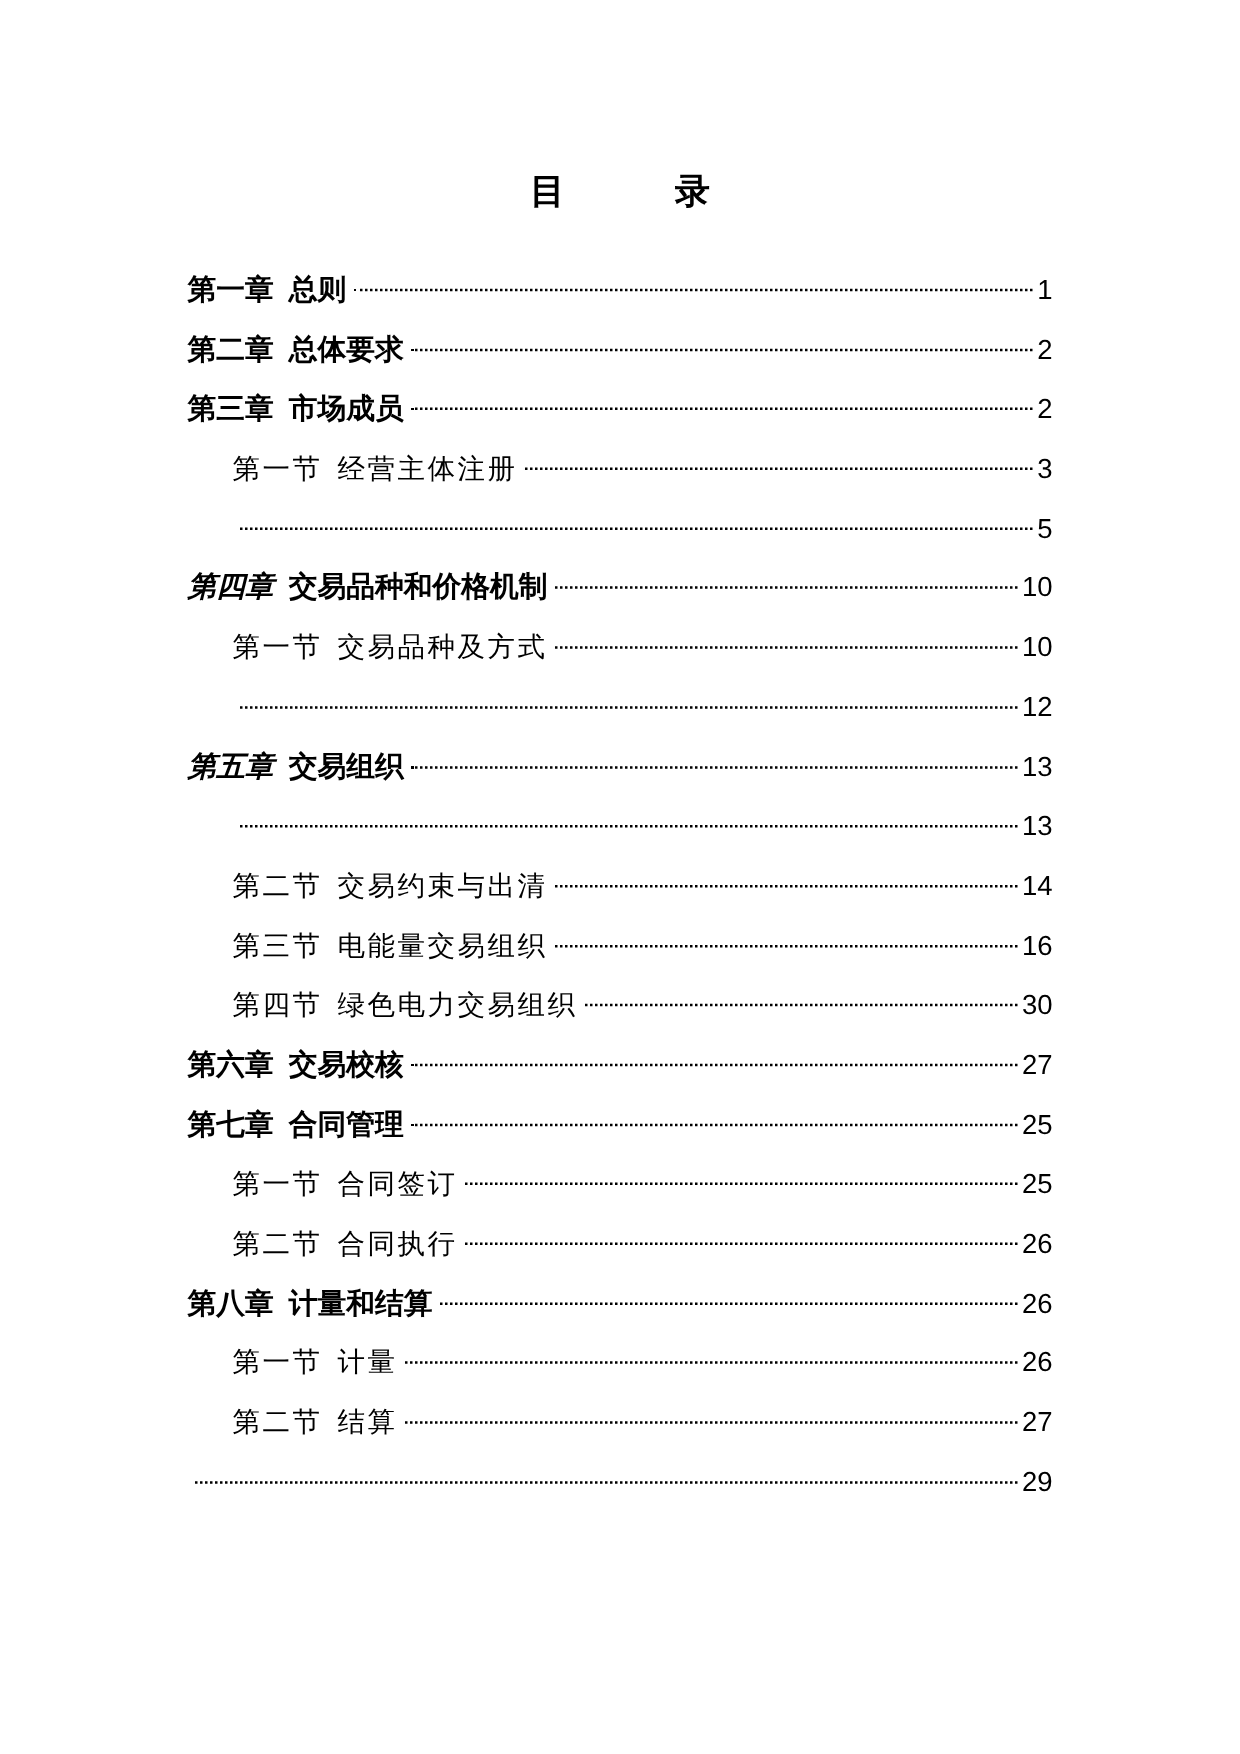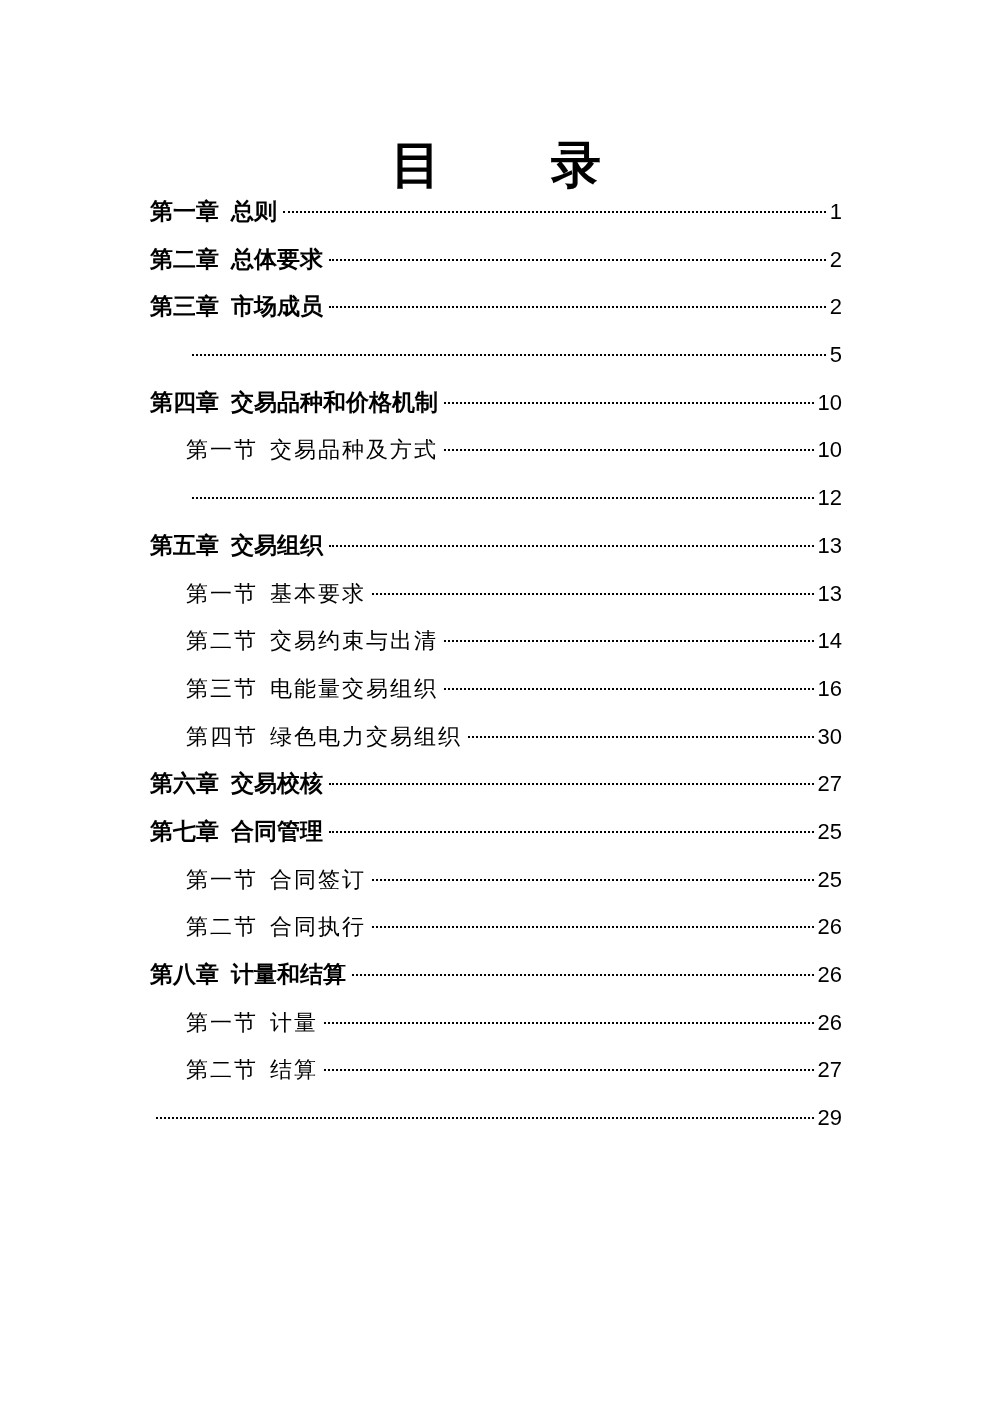--- a/index.html
+++ b/index.html
@@ -19,34 +19,34 @@
       left: 0;
       top: 0;
       width: 992px;
       height: 1403px;
       background: #ffffff;
     }
     .toc-title {
       position: absolute;
       left: 0;
       width: 992px;
-      top: 140px;
+      top: 128px;
       text-align: center;
       font-family: "DejaVu Serif", "Liberation Serif", serif;
       font-weight: bold;
-      font-size: 50px;
+      font-size: 28px;
       letter-spacing: 30px;
       line-height: 50px;
       padding-left: 30px;
       box-sizing: border-box;
     }
     .toc-list {
       position: absolute;
       left: 150px;
-      top: 188px;
+      top: 208px;
       width: 692px;
       margin: 0;
       padding: 0;
       list-style: none;
     }
     .toc-entry {
       display: flex;
       align-items: baseline;
       height: 47.7px;
       line-height: 47.7px;
@@ -64,20 +64,21 @@
       padding-left: 36px;
       letter-spacing: 2px;
     }
     .toc-label {
       flex: 0 0 auto;
     }
     .toc-label .num {
       margin-right: 12px;
     }
     .toc-entry.chapter.wide .num {
+      font-style: italic;
     }
     .toc-dots {
       flex: 1 1 auto;
       margin: 0 4px 0 6px;
       border-bottom: 2.5px dotted #000000;
       position: relative;
       top: -6px;
       min-width: 20px;
     }
     .toc-page {
@@ -105,20 +106,25 @@
       <span class="toc-label"><span class="num">第二章</span><span>总体要求</span></span>
       <span class="toc-dots"></span>
       <span class="toc-page">2</span>
     </li>
     <li class="toc-entry chapter">
       <span class="toc-label"><span class="num">第三章</span><span>市场成员</span></span>
       <span class="toc-dots"></span>
       <span class="toc-page">2</span>
     </li>
     <li class="toc-entry section">
+      <span class="toc-label"><span class="num">第一节</span><span>经营主体注册</span></span>
+      <span class="toc-dots"></span>
+      <span class="toc-page">3</span>
+    </li>
+    <li class="toc-entry section">
       <span class="toc-dots"></span>
       <span class="toc-page">5</span>
     </li>
     <li class="toc-entry chapter wide">
       <span class="toc-label"><span class="num">第四章</span><span>交易品种和价格机制</span></span>
       <span class="toc-dots"></span>
       <span class="toc-page">10</span>
     </li>
     <li class="toc-entry section">
       <span class="toc-label"><span class="num">第一节</span><span>交易品种及方式</span></span>
@@ -128,21 +134,20 @@
     <li class="toc-entry section">
       <span class="toc-dots"></span>
       <span class="toc-page">12</span>
     </li>
     <li class="toc-entry chapter wide">
       <span class="toc-label"><span class="num">第五章</span><span>交易组织</span></span>
       <span class="toc-dots"></span>
       <span class="toc-page">13</span>
     </li>
     <li class="toc-entry section">
-      <span class="toc-label"><span class="num">第一节</span><span>基本要求</span></span>
       <span class="toc-dots"></span>
       <span class="toc-page">13</span>
     </li>
     <li class="toc-entry section">
       <span class="toc-label"><span class="num">第二节</span><span>交易约束与出清</span></span>
       <span class="toc-dots"></span>
       <span class="toc-page">14</span>
     </li>
     <li class="toc-entry section">
       <span class="toc-label"><span class="num">第三节</span><span>电能量交易组织</span></span>

